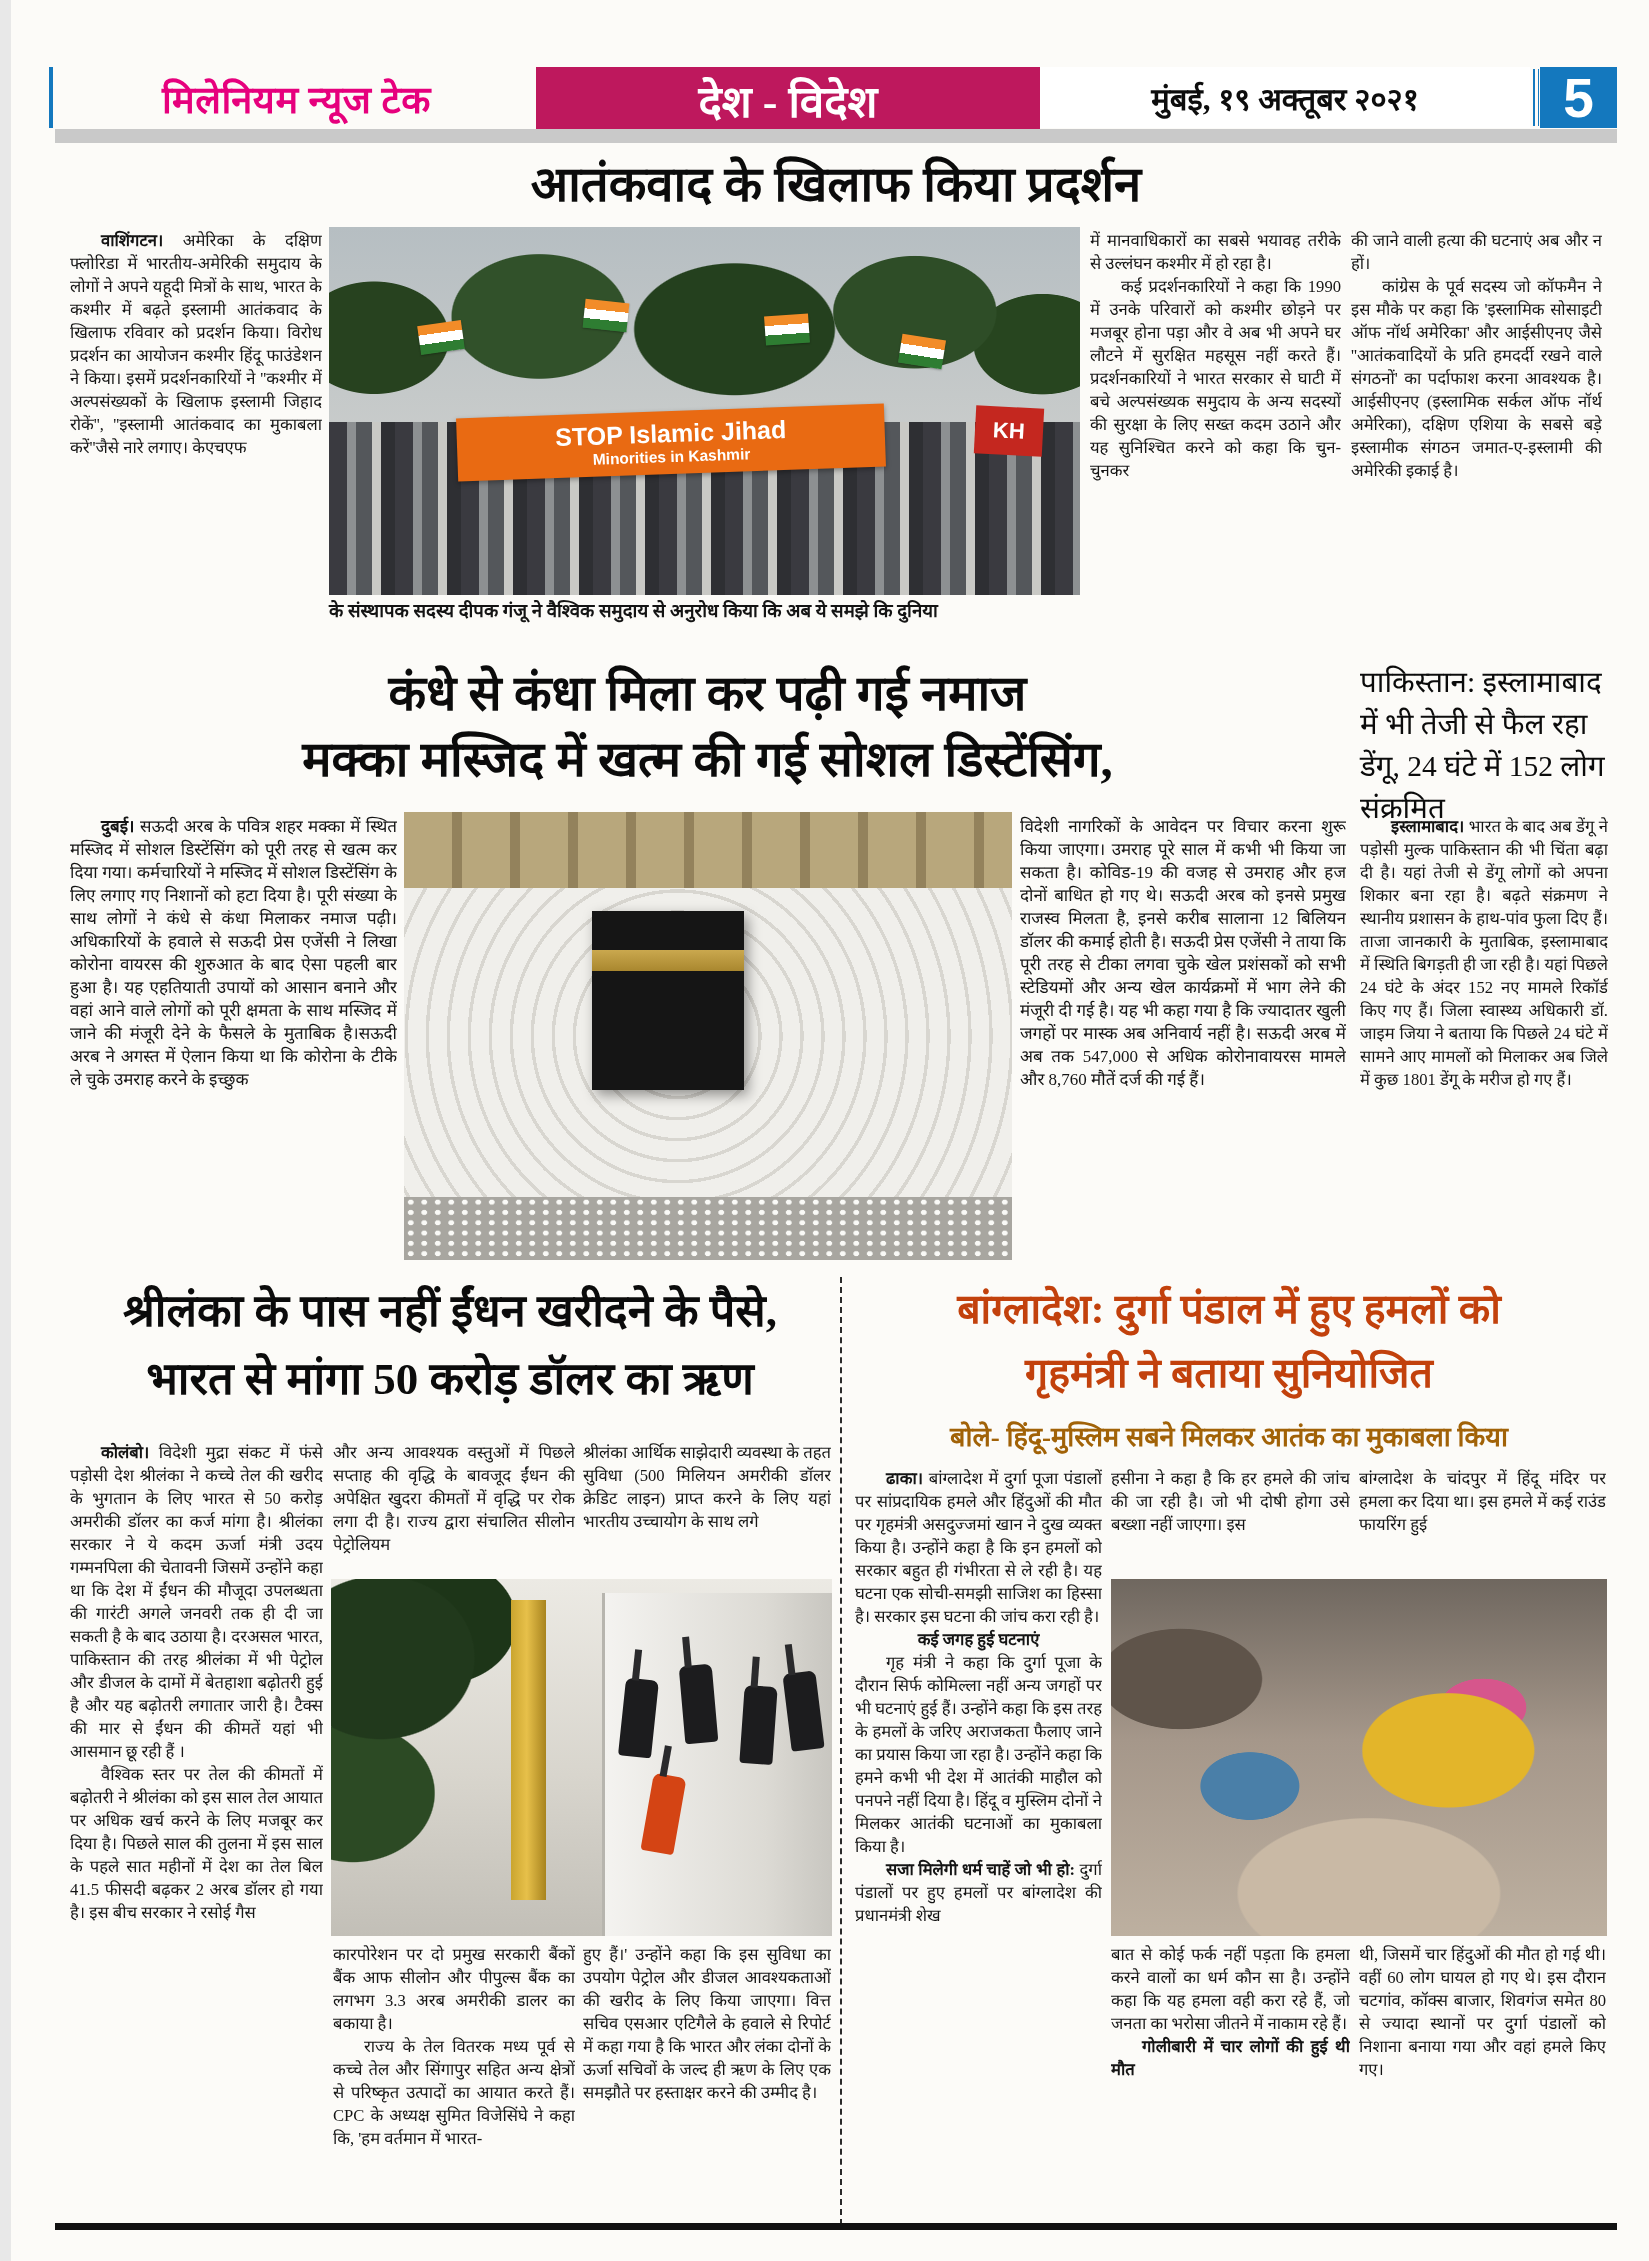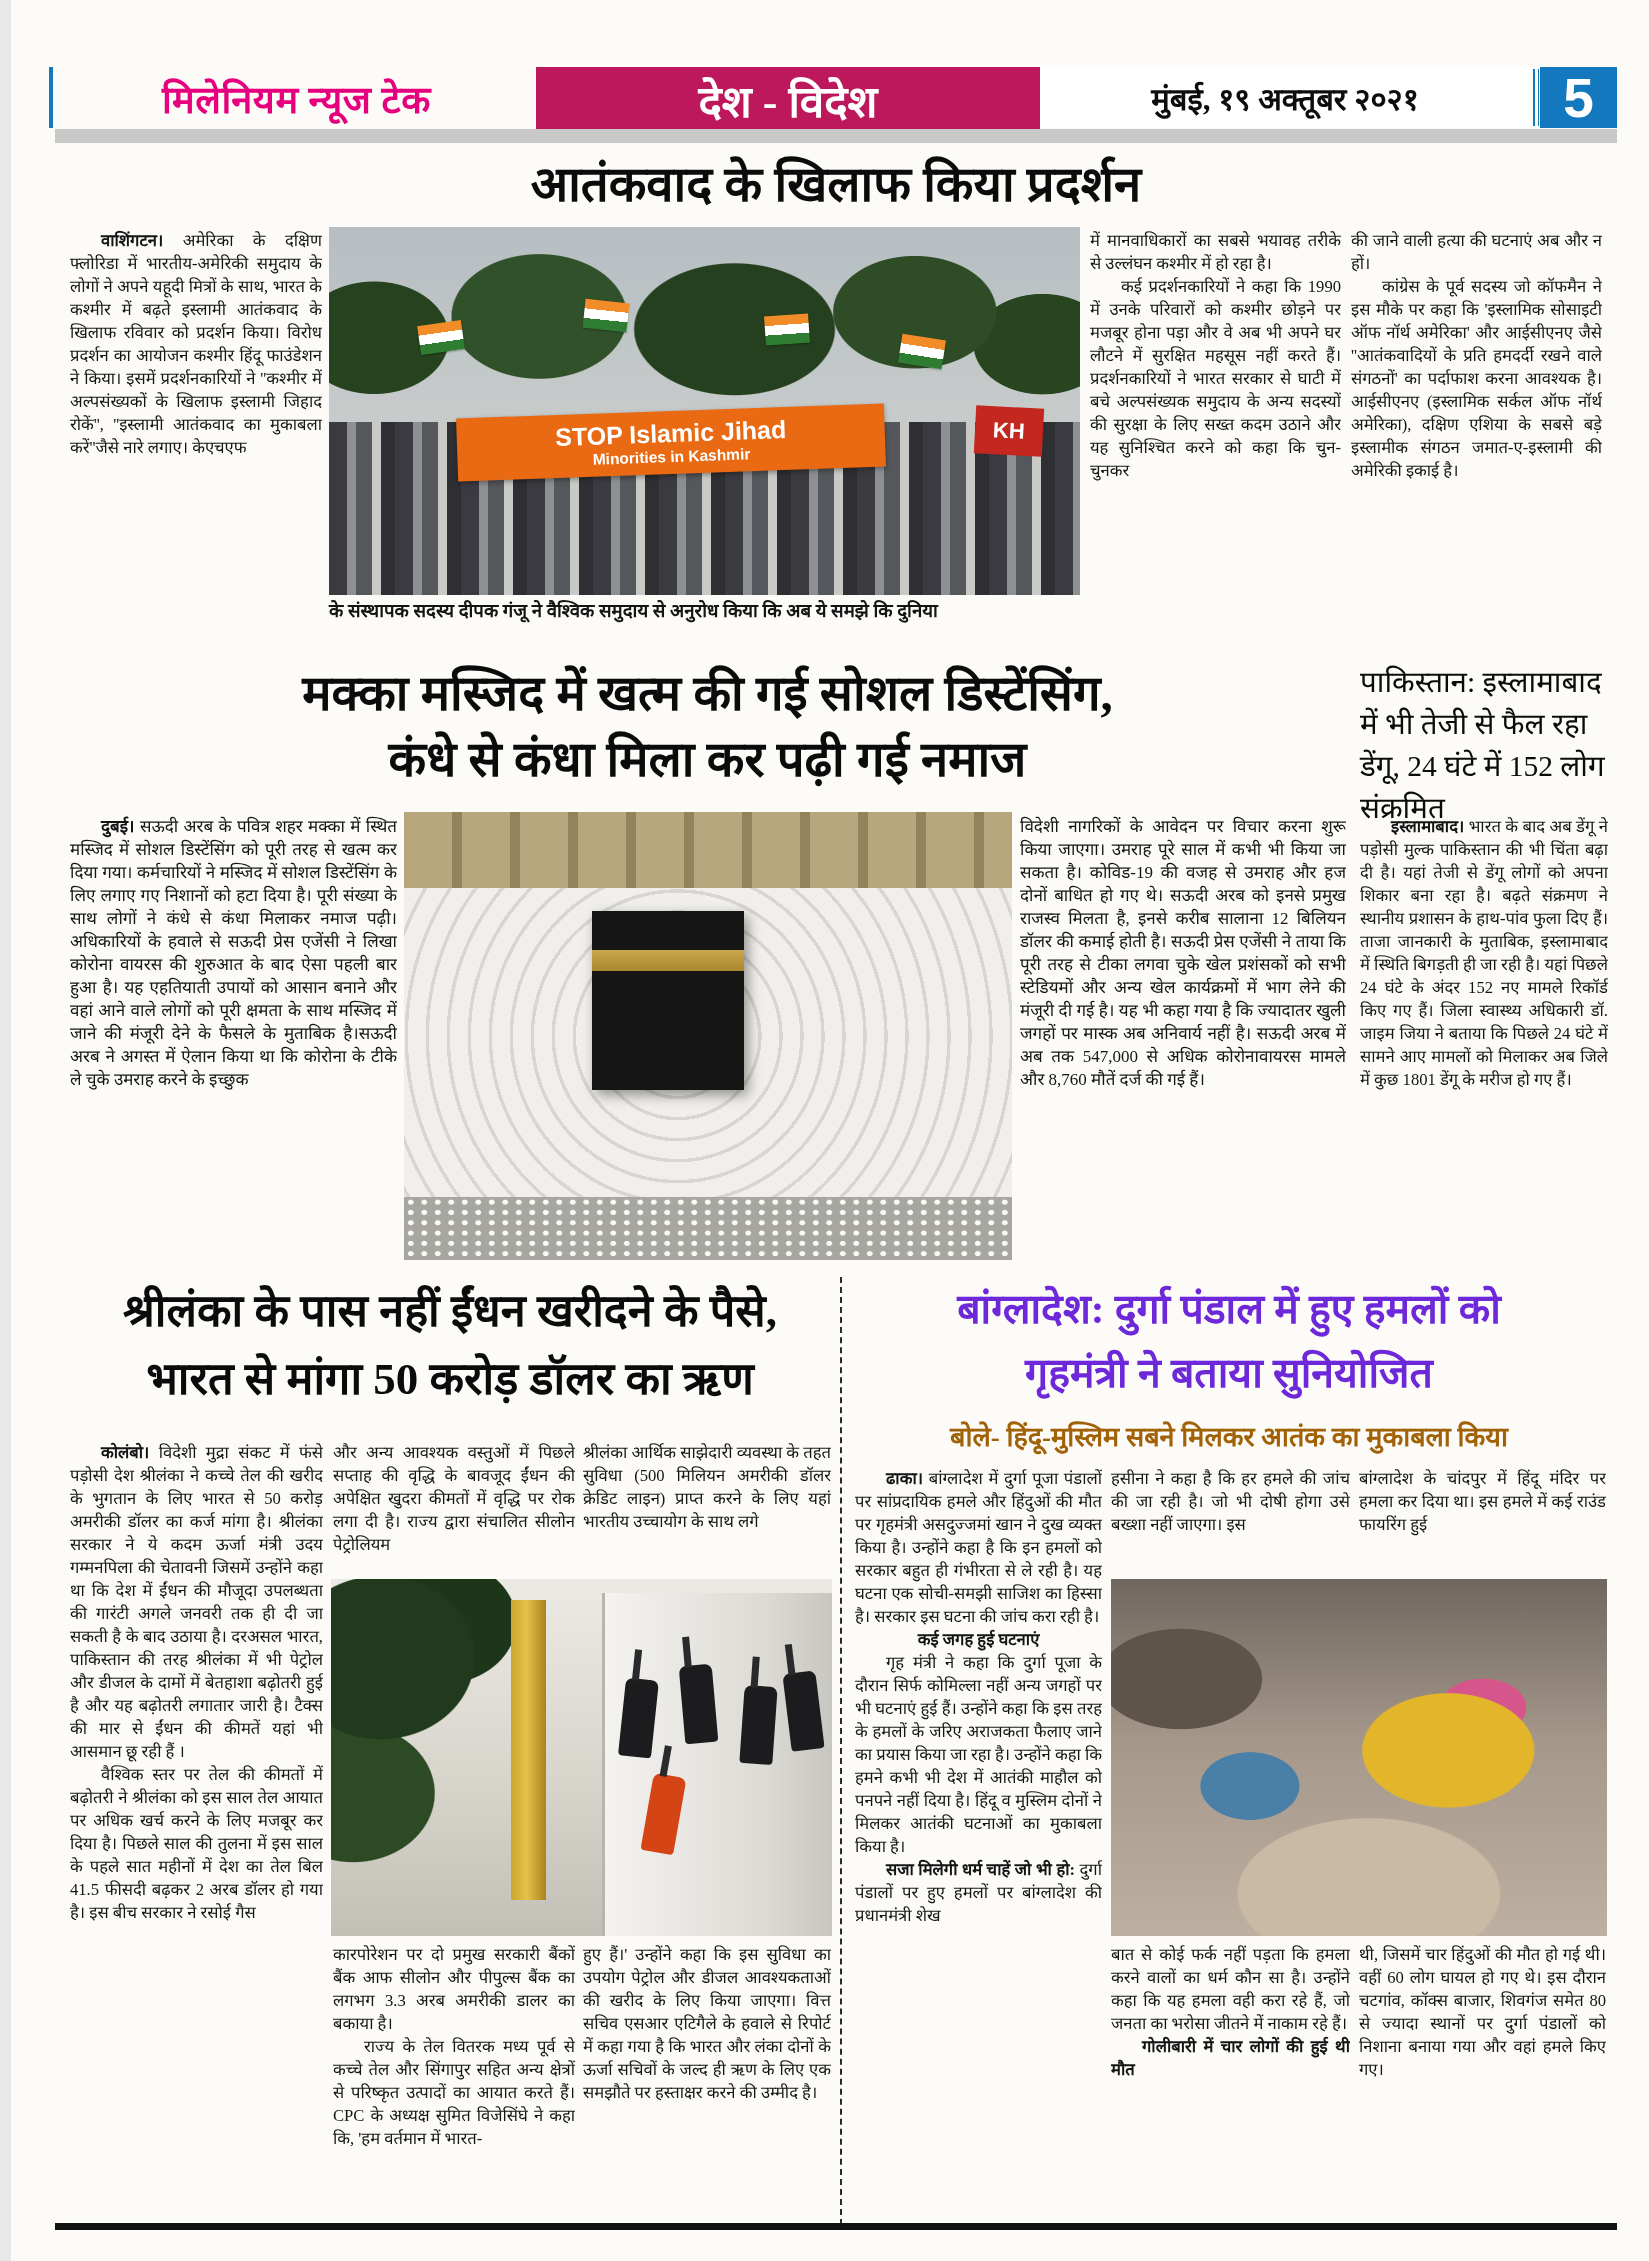--- a/index.html
+++ b/index.html
@@ -23,21 +23,21 @@
             color:#fff;font-weight:bold;font-size:55px;font-family:"Liberation Sans",sans-serif;}
   .gray-bar{position:absolute;left:44px;top:129px;width:1562px;height:13.5px;background:#c9c9c9;}
   
   .headline-1{position:absolute;left:0;top:149px;width:1650px;text-align:center;
             font-weight:bold;font-size:49px;color:#0b0b0b;}
   .headline-2{position:absolute;left:59px;top:661px;width:1275px;text-align:center;
             font-weight:bold;font-size:49px;line-height:1.35;color:#0b0b0b;}
   .sl-headline{position:absolute;left:59px;top:1278px;width:760px;text-align:center;
             font-weight:bold;font-size:45px;line-height:1.5;color:#0b0b0b;}
   .bd-headline{position:absolute;left:843px;top:1278px;width:750px;text-align:center;
-            font-weight:bold;font-size:41px;line-height:1.55;color:#6d28d9;}
+            font-weight:bold;font-size:41px;line-height:1.55;color:#c2410c;}
   .bd-subhead{position:absolute;left:843px;top:1417px;width:750px;text-align:center;
             font-weight:bold;font-size:27px;color:#a16207;}
   .dengue-headline{position:absolute;left:1349px;top:662px;width:248px;text-align:left;
             font-weight:normal;font-size:29.5px;line-height:1.42;color:#0b0b0b;}
   
   .col{position:absolute;text-align:justify;font-size:16.6px;line-height:23px;overflow:hidden;}
   .col p{margin:0;text-indent:31px;}
   .col p.noind{text-indent:0;}
   .col .dl{font-weight:bold;}
   .subhd{font-weight:bold;text-align:center;text-indent:0 !important;}
@@ -165,22 +165,22 @@
   <div class="col a1c2">
     <p class="noind">में मानवाधिकारों का सबसे भयावह तरीके से उल्लंघन कश्मीर में हो रहा है।</p>
     <p>कई प्रदर्शनकारियों ने कहा कि 1990 में उनके परिवारों को कश्मीर छोड़ने पर मजबूर होना पड़ा और वे अब भी अपने घर लौटने में सुरक्षित महसूस नहीं करते हैं। प्रदर्शनकारियों ने भारत सरकार से घाटी में बचे अल्पसंख्यक समुदाय के अन्य सदस्यों की सुरक्षा के लिए सख्त कदम उठाने और यह सुनिश्चित करने को कहा कि चुन-चुनकर</p>
   </div>
   <div class="col a1c3">
     <p class="noind">की जाने वाली हत्या की घटनाएं अब और न हों।</p>
     <p>कांग्रेस के पूर्व सदस्य जो कॉफमैन ने इस मौके पर कहा कि 'इस्लामिक सोसाइटी ऑफ नॉर्थ अमेरिका' और आईसीएनए जैसे ''आतंकवादियों के प्रति हमदर्दी रखने वाले संगठनों' का पर्दाफाश करना आवश्यक है। आईसीएनए (इस्लामिक सर्कल ऑफ नॉर्थ अमेरिका), दक्षिण एशिया के सबसे बड़े इस्लामीक संगठन जमात-ए-इस्लामी की अमेरिकी इकाई है।</p>
   </div>
 
   <div class="headline-2">
+    <div>कंधे से कंधा मिला कर पढ़ी गई नमाज</div>
     <div>मक्का मस्जिद में खत्म की गई सोशल डिस्टेंसिंग,</div>
-    <div>कंधे से कंधा मिला कर पढ़ी गई नमाज</div>
   </div>
 
   <div class="col a2c1">
     <p><span class="dl">दुबई।</span>
        <span>सऊदी अरब के पवित्र शहर मक्का में स्थित मस्जिद में सोशल डिस्टेंसिंग को पूरी तरह से खत्म कर दिया गया। कर्मचारियों ने मस्जिद में सोशल डिस्टेंसिंग के लिए लगाए गए निशानों को हटा दिया है। पूरी संख्या के साथ लोगों ने कंधे से कंधा मिलाकर नमाज पढ़ी। अधिकारियों के हवाले से सऊदी प्रेस एजेंसी ने लिखा कोरोना वायरस की शुरुआत के बाद ऐसा पहली बार हुआ है। यह एहतियाती उपायों को आसान बनाने और वहां आने वाले लोगों को पूरी क्षमता के साथ मस्जिद में जाने की मंजूरी देने के फैसले के मुताबिक है।सऊदी अरब ने अगस्त में ऐलान किया था कि कोरोना के टीके ले चुके उमराह करने के इच्छुक</span></p>
   </div>
 
   <div class="photo ph-kaaba">
     <div class="p2-skyline"></div>
     <div class="p2-plaza"></div>

